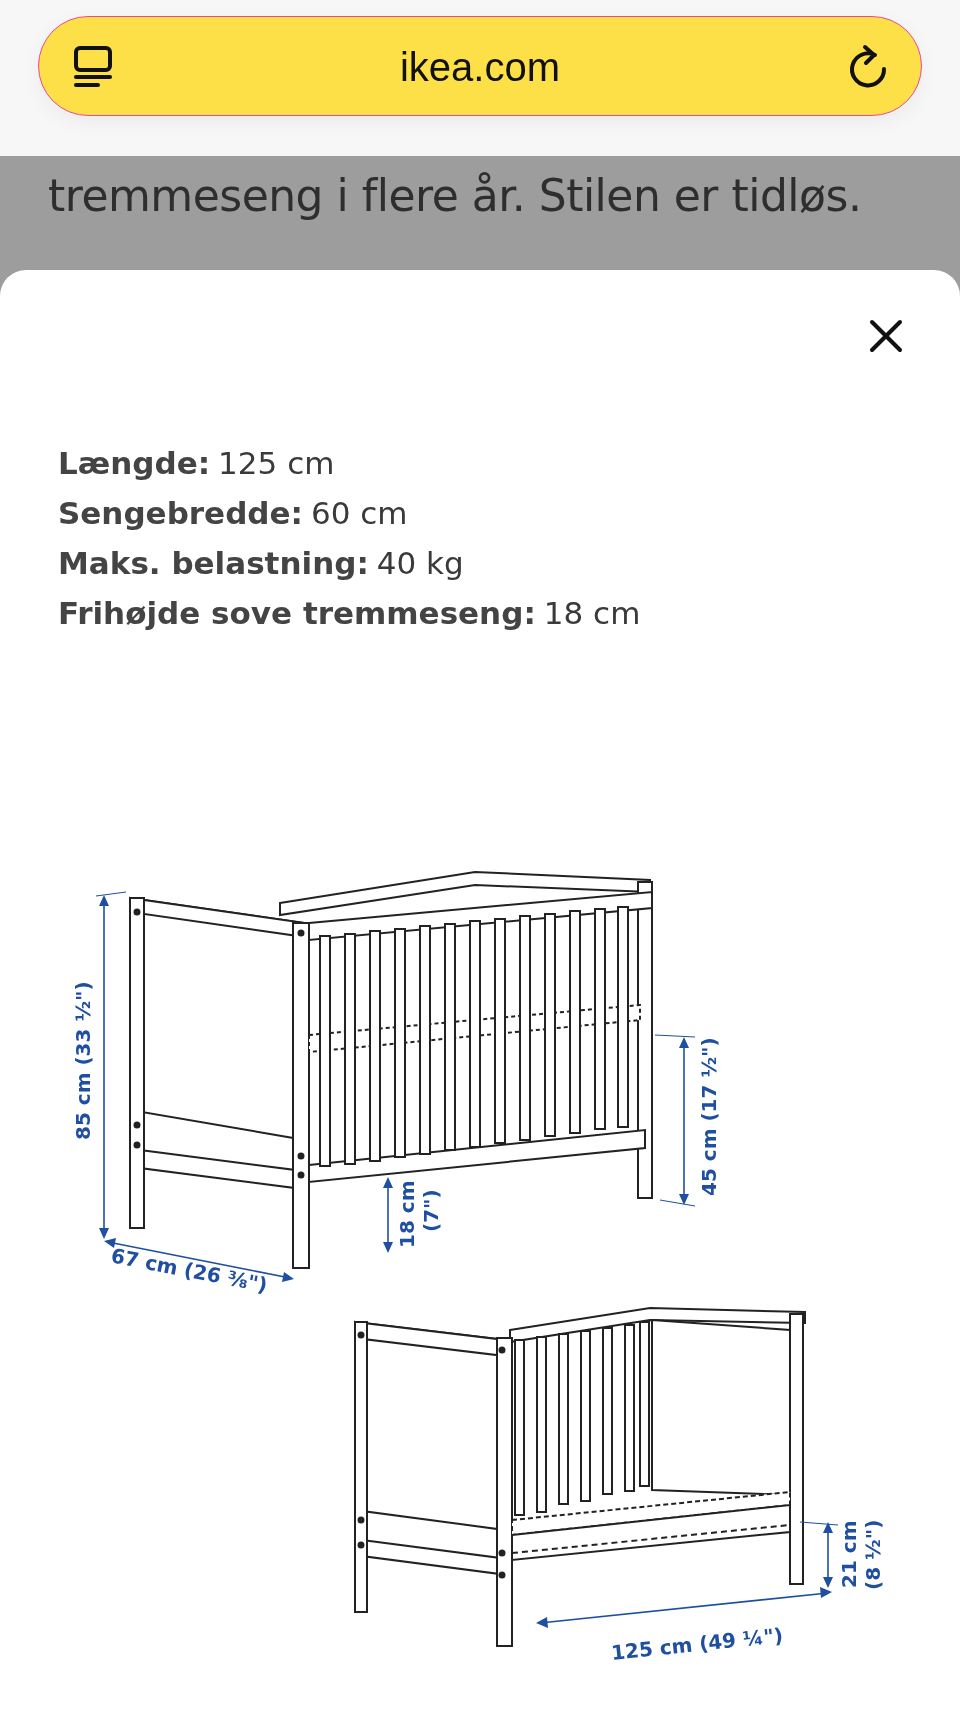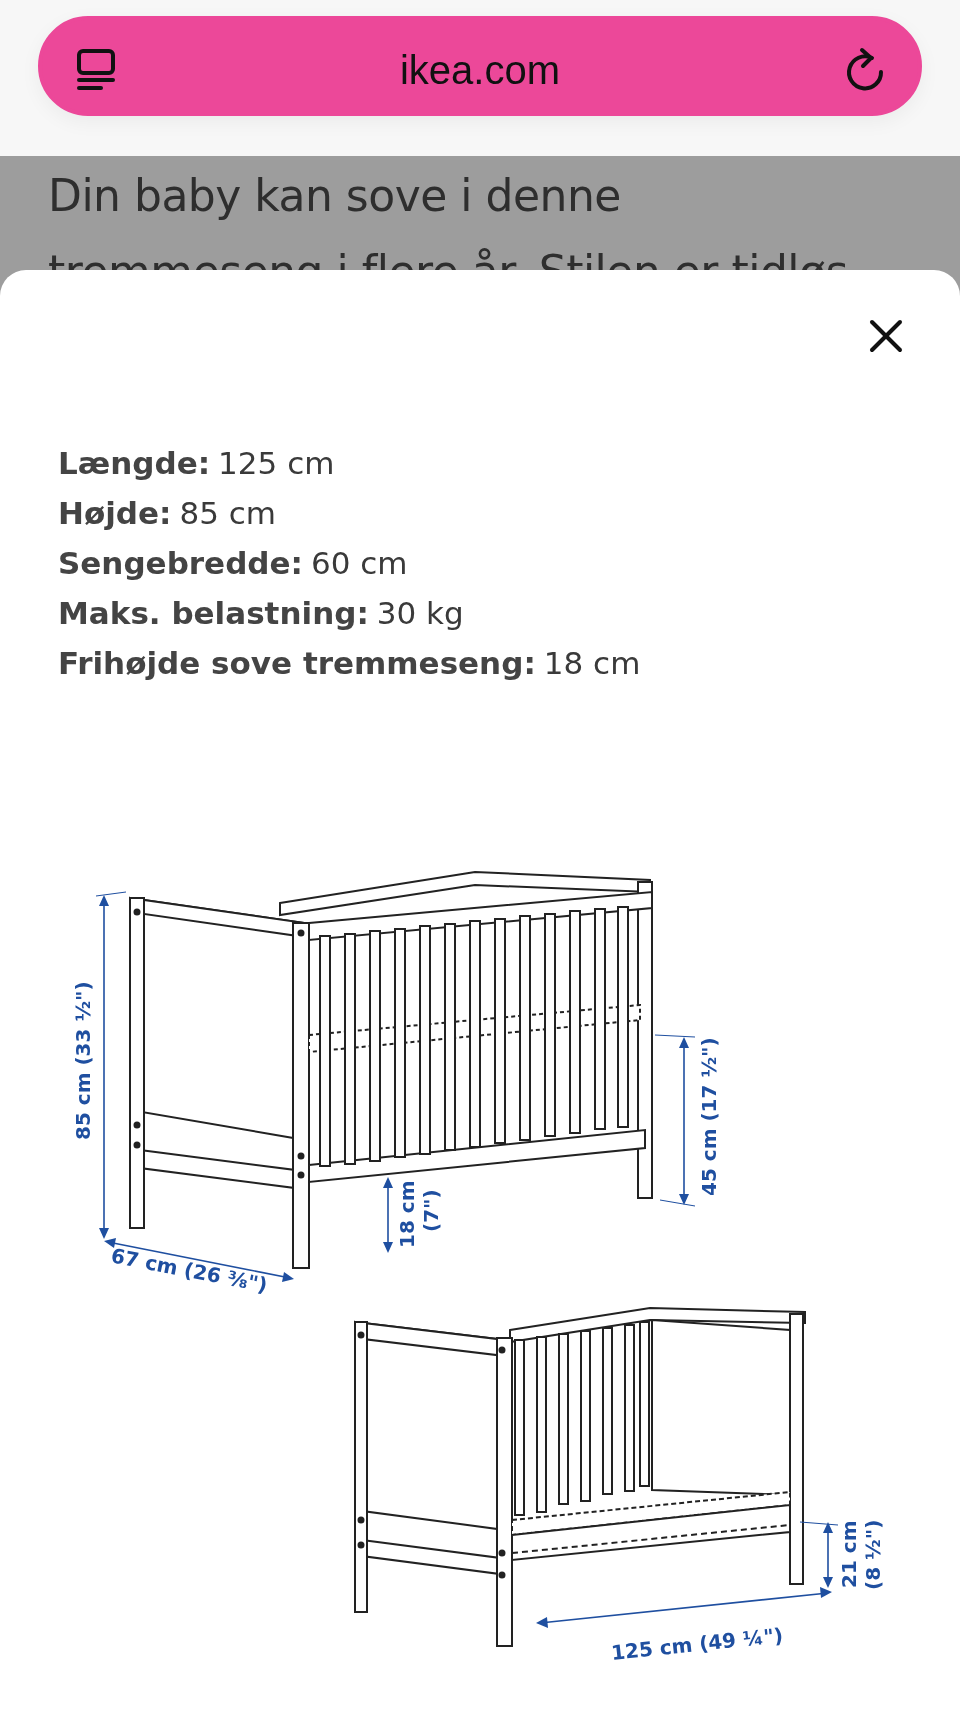--- a/index.html
+++ b/index.html
@@ -2,21 +2,21 @@
 <html><head>
 <meta charset="utf-8">
 <style>
   * { box-sizing: border-box; margin: 0; padding: 0; }
   html, body { width: 960px; height: 1723px; overflow: hidden; background: #f7f7f7; }
   body { font-family: "DejaVu Sans", "Liberation Sans", sans-serif; position: relative; }
 
   .browser-top { position: absolute; left: 0; top: 0; width: 960px; height: 156px; background: #f7f7f7; }
   .url-bar {
     position: absolute; left: 38px; top: 16px; width: 884px; height: 100px;
-    background: #ec4899; border-radius: 50px; border: 4px solid #ec4899;
+    background: #fde047; border-radius: 50px; border: 1px solid #ec4899;
     box-shadow: 0 6px 20px rgba(0,0,0,0.05);
   }
   .url-bar .tabs-icon { position: absolute; left: 34px; top: 28px; width: 40px; height: 44px; cursor: pointer; }
   .url-bar .url-text {
     position: absolute; left: 0; right: 0; top: 0; height: 100px; line-height: 100px;
     text-align: center; font-size: 40px; color: #111; font-family: "Liberation Sans", sans-serif;
   }
   .url-bar .reload-icon { position: absolute; right: 30px; top: 26px; width: 46px; height: 48px; cursor: pointer; }
 
   .page-bg {
@@ -56,36 +56,34 @@
     <div class="url-text">ikea.com</div>
     <svg class="reload-icon" viewBox="0 0 46 48">
       <path d="M30 12 A16 16 0 1 0 39 26" fill="none" stroke="#111" stroke-width="4" stroke-linecap="round"></path>
       <polyline points="20,4 29,12 21,20" fill="none" stroke="#111" stroke-width="4" stroke-linecap="round" stroke-linejoin="round"></polyline>
     </svg>
   </div>
 </div>
 
 <div class="page-bg">
   <div class="desc">
-    <div>Din baby kan sove i denne</div>
     <div>tremmeseng i flere år. Stilen er tidløs.</div>
   </div>
 </div>
 
 <div class="sheet">
   <svg class="close-btn" viewBox="0 0 44 44">
     <line x1="8" y1="8" x2="36" y2="36" stroke="#111" stroke-width="4" stroke-linecap="round"></line>
     <line x1="36" y1="8" x2="8" y2="36" stroke="#111" stroke-width="4" stroke-linecap="round"></line>
   </svg>
 
   <div class="specs">
     <div class="spec-row"><span class="k">Længde:</span><span class="v">125 cm</span></div>
-    <div class="spec-row"><span class="k">Højde:</span><span class="v">85 cm</span></div>
     <div class="spec-row"><span class="k">Sengebredde:</span><span class="v">60 cm</span></div>
-    <div class="spec-row"><span class="k">Maks. belastning:</span><span class="v">30 kg</span></div>
+    <div class="spec-row"><span class="k">Maks. belastning:</span><span class="v">40 kg</span></div>
     <div class="spec-row"><span class="k">Frihøjde sove tremmeseng:</span><span class="v">18 cm</span></div>
   </div>
 
   <svg class="drawing" viewBox="0 560 960 893" preserveAspectRatio="none">
     <g transform="translate(0,-270)">
 
       <g fill="#fff" stroke="#222" stroke-width="2">
 
         <polygon points="280,903 475,872 650,880 650,892 475,885 280,915"></polygon>
 

